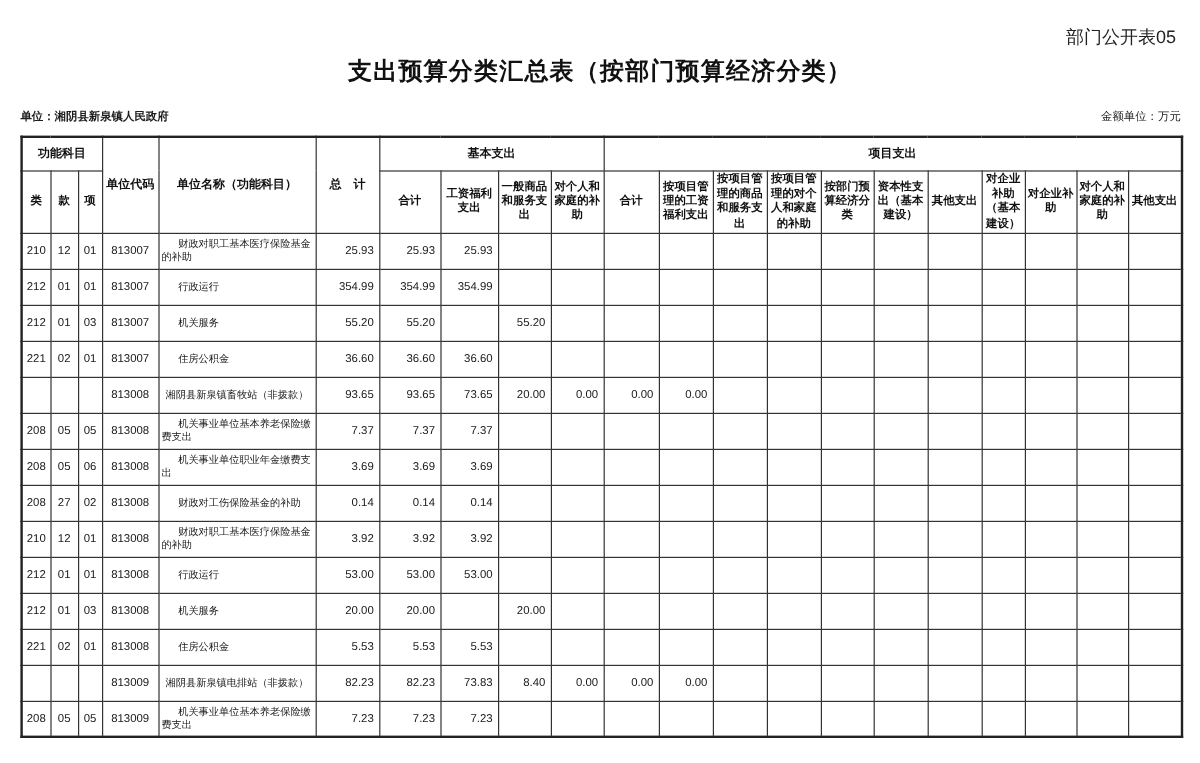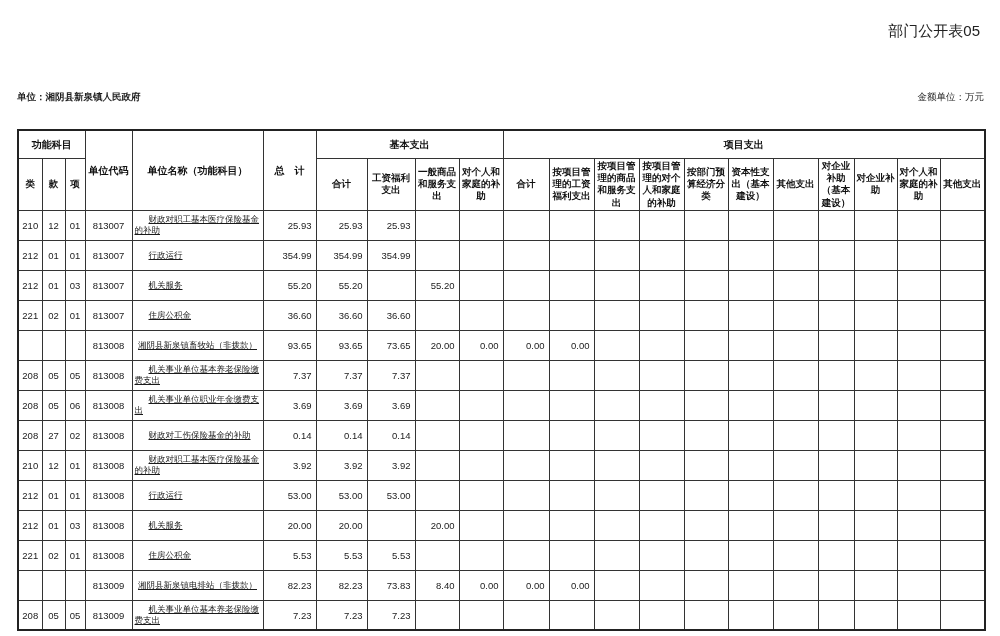--- a/index.html
+++ b/index.html
@@ -23,48 +23,49 @@
   .meta {
     position: absolute; top: 91px; left: 17px; width: 967px;
     display: flex; justify-content: space-between; align-items: flex-end; gap: 45px;
   }
   .meta .unit { font-size: 9.5px; font-weight: bold; }
   .meta .amount-unit { font-size: 9.5px; font-weight: normal; margin-left: 12px; }
 
   table.budget {
     position: absolute; top: 113px; left: 17px; width: 967px;
     border-collapse: collapse; table-layout: fixed;
-    border: 2px solid #222; background: #fff; margin-top: 16px;
+    border: 2px solid #222; background: #fff;
   }
   .budget th, .budget td {
     border: 1px solid #333;
     vertical-align: middle;
     overflow: hidden;
   }
   .budget thead th {
     font-weight: bold; font-size: 9.5px; line-height: 1.3;
     text-align: center; padding: 1px; color: #111;
   }
   .budget thead tr.h1 { height: 28px; }
   .budget thead tr.h1 th { font-size: 10px; }
   .budget thead tr.h2 { height: 51px; }
   .budget tbody tr { height: 30px; }
   .budget td { font-size: 9.5px; color: #1a1a1a; }
   td.ctr { text-align: center; }
   td.num { text-align: right; padding-right: 4px; }
-  td.name { font-size: 8.5px; line-height: 1.35; padding: 1px 2px; text-decoration: underline; }
+  td.name { font-size: 8.5px; line-height: 1.35; padding: 1px 2px; }
   td.name.item { text-align: left; text-indent: 14px; }
   td.name.group { text-align: center; text-indent: 0; }
 </style>
 </head>
 <body>
 
 <div class="page">
 
   <div class="doc-label">部门公开表05</div>
+  <div class="title">支出预算分类汇总表（按部门预算经济分类）</div>
 
   <div class="meta">
     <span class="unit">单位：湘阴县新泉镇人民政府</span>
     <span class="amount-unit">金额单位：万元</span>
   </div>
 
   <table class="budget">
     <colgroup>
       <col style="width:24px">
         <col style="width:23px">

